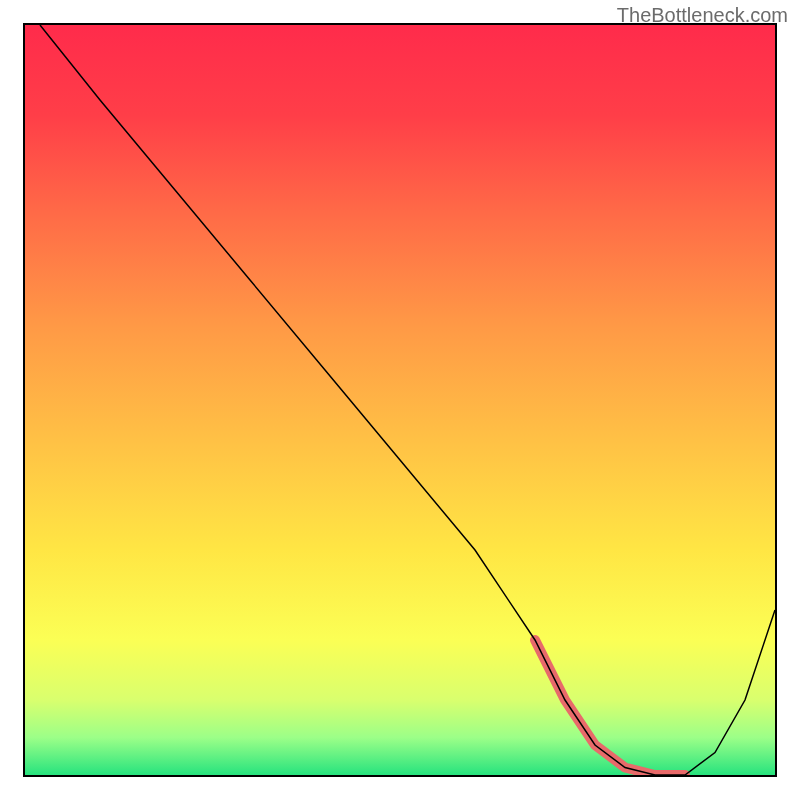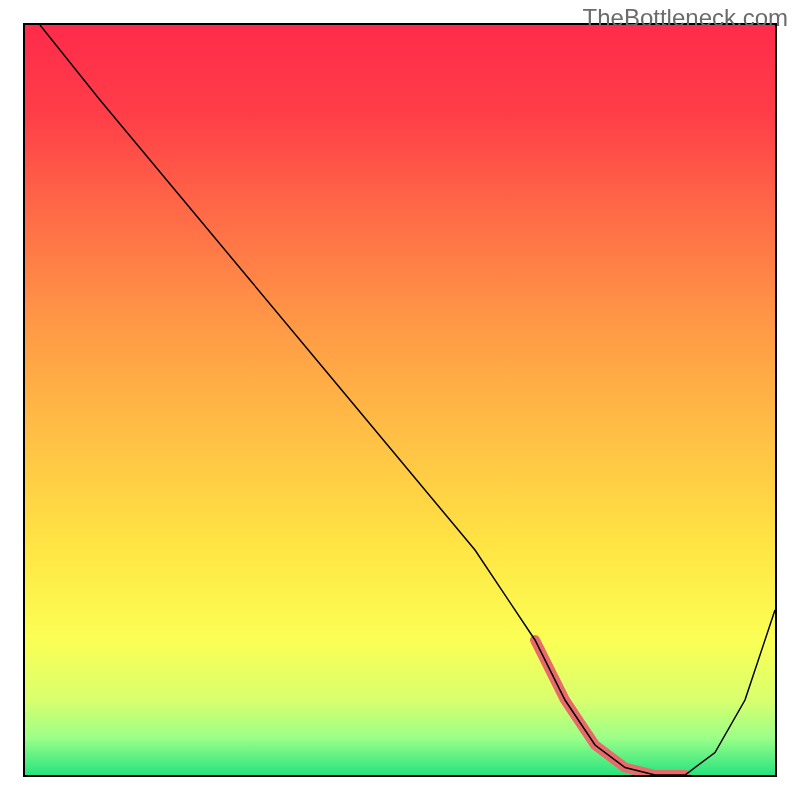--- a/index.html
+++ b/index.html
@@ -8,21 +8,21 @@
     width: 800px;
     height: 800px;
     position: relative;
     font-family: Arial, sans-serif;
     background: #fff;
   }
   .watermark {
     position: absolute;
     top: 4px;
     right: 12px;
-    font-size: 24px;
+    font-size: 20px;
     color: #6b6b6b;
     font-weight: 500;
     z-index: 10;
   }
   .plot-area {
     position: absolute;
     left: 23px;
     top: 23px;
     width: 754px;
     height: 754px;

